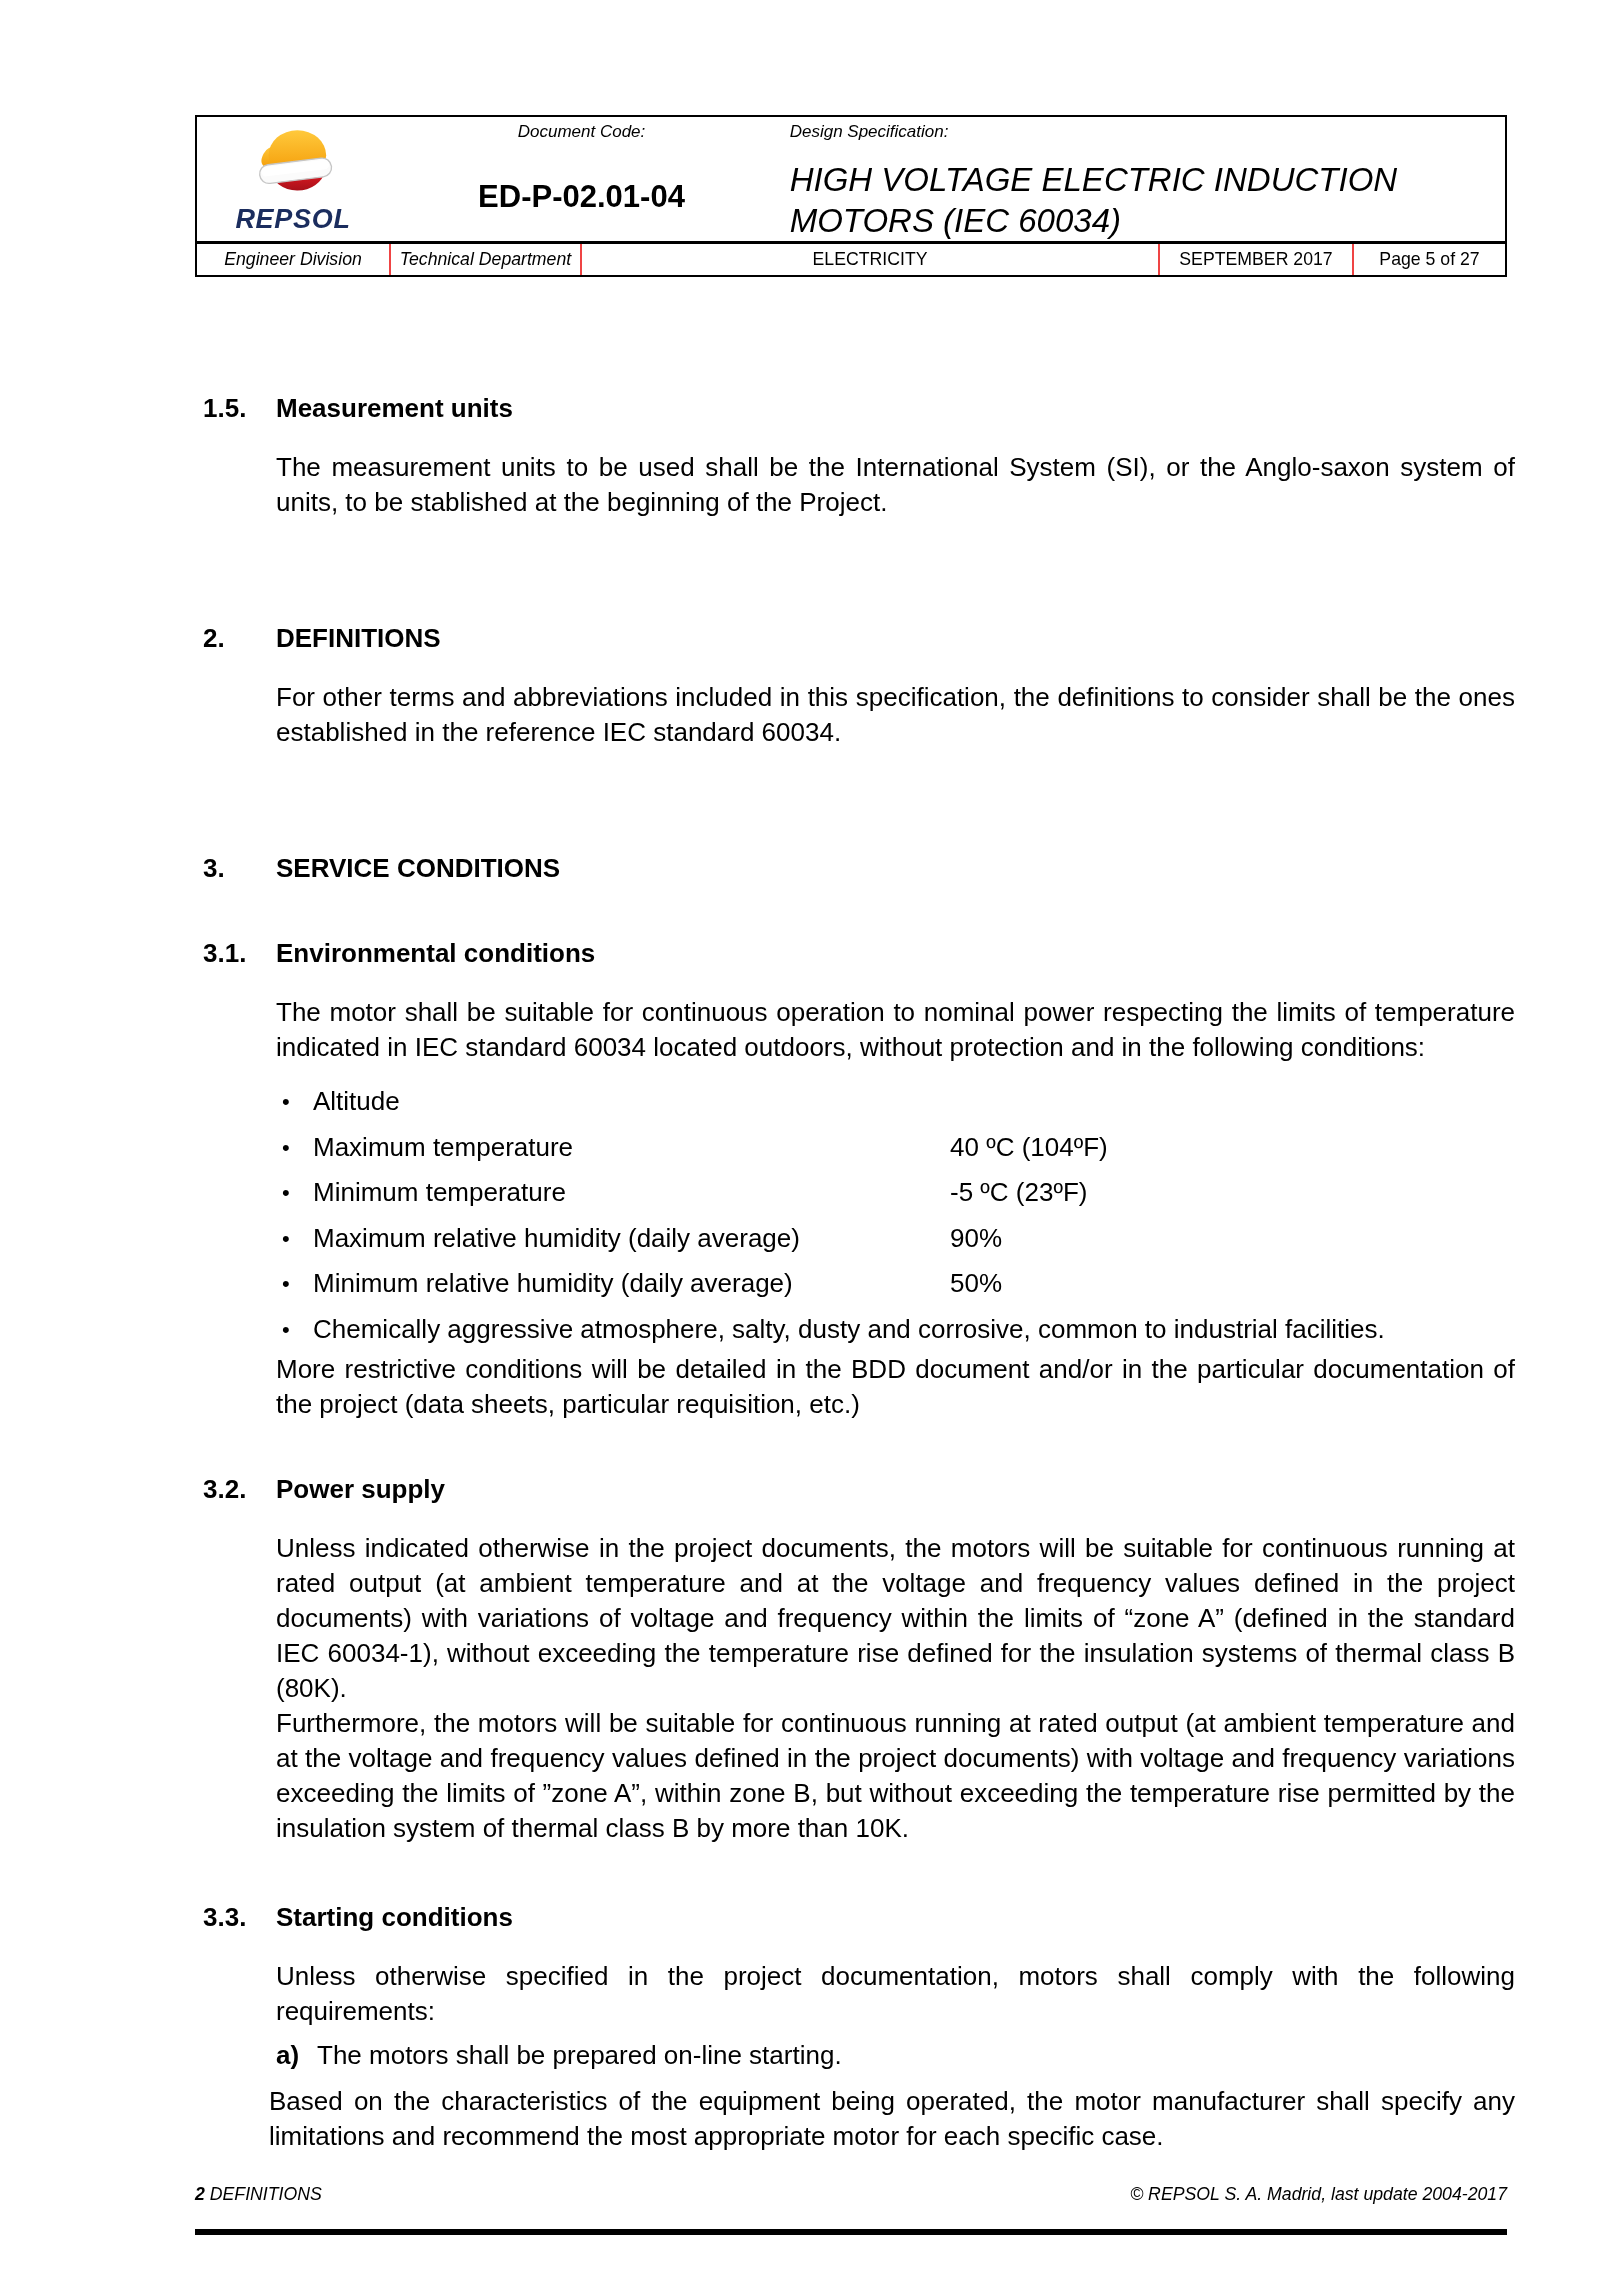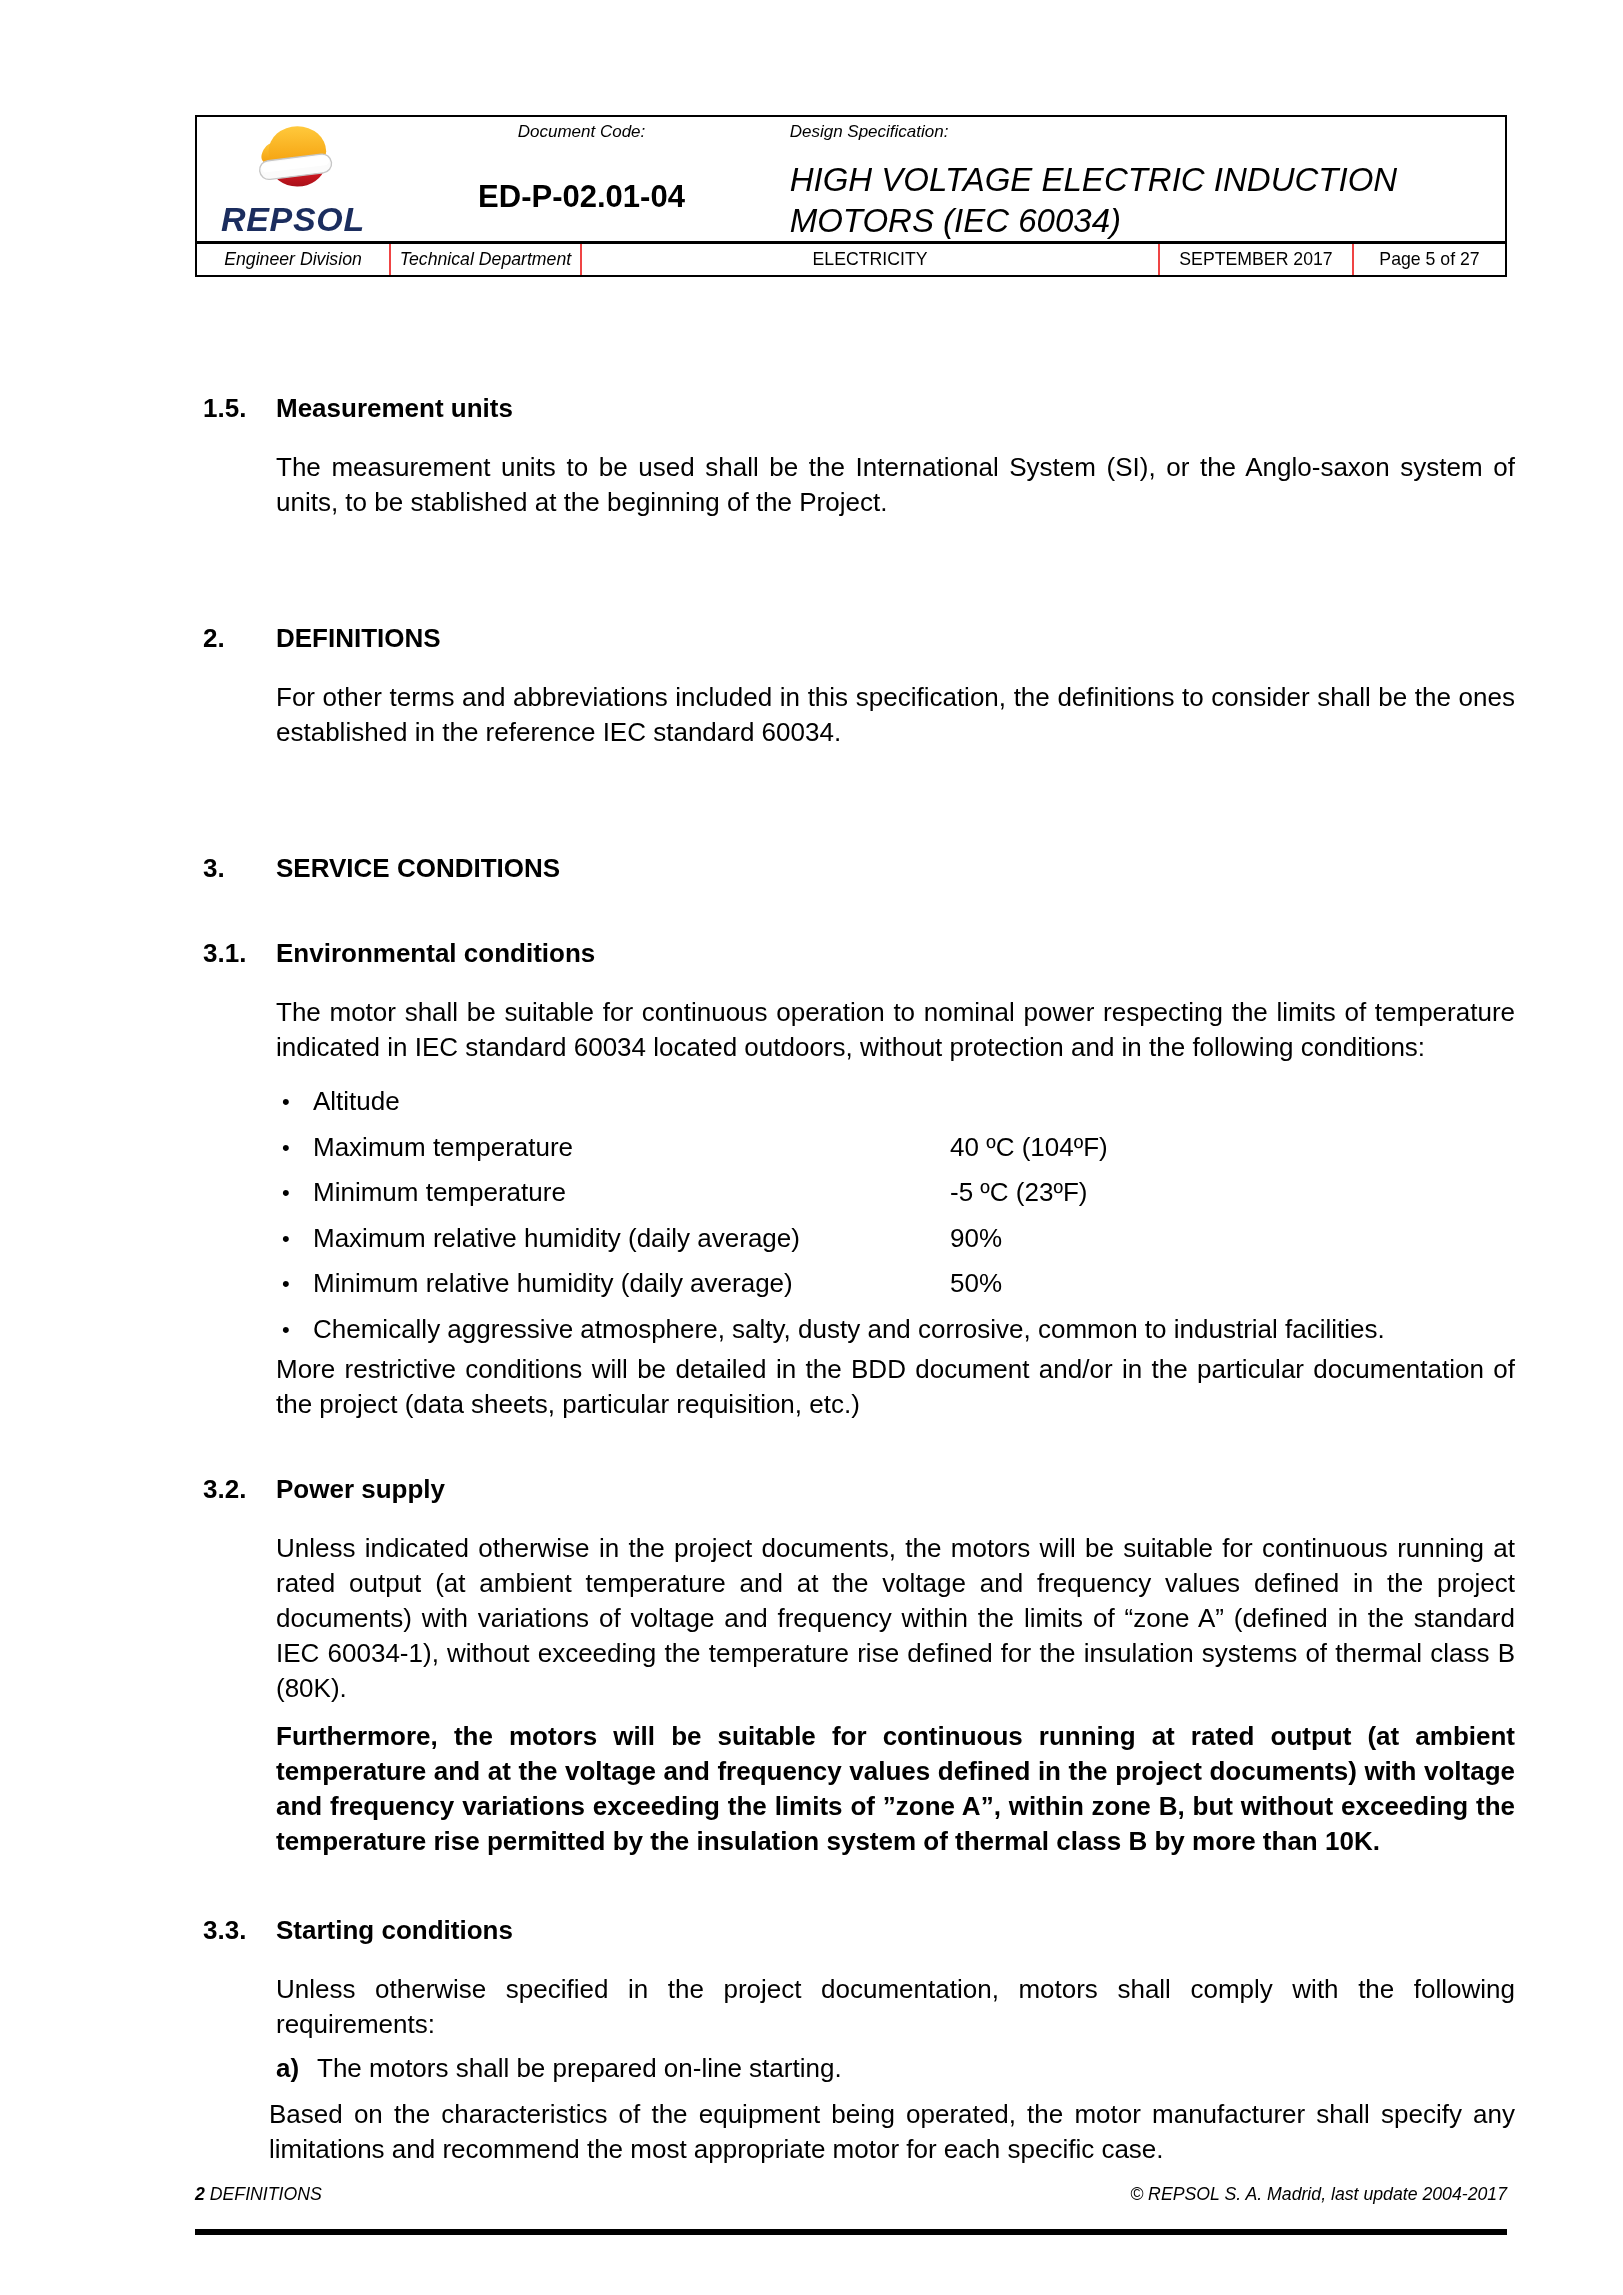--- a/index.html
+++ b/index.html
@@ -13,21 +13,21 @@
     margin:0 auto;
   }
   
   .header-table{
     position:absolute;left:195px;top:115px;width:1312px;
     box-sizing:border-box;border:2.6px solid #000;background:#fff;
   }
   .header-top{height:124px;display:flex;}
   .zone-logo{width:192px;display:flex;flex-direction:column;align-items:center;justify-content:center;}
   .brand-word{
-    font-weight:bold;font-style:italic;font-size:34px;letter-spacing:0.7px;
+    font-weight:bold;font-style:italic;font-size:27px;letter-spacing:0.7px;
     color:#1b2d5e;margin-top:1.3px;
   }
   .zone-code{width:385px;display:flex;flex-direction:column;align-items:center;box-sizing:border-box;}
   .small-label{font-style:italic;font-size:17px;line-height:19.6px;}
   .code-label{margin-top:5.2px;}
   .code-value{font-weight:bold;font-size:31px;margin-top:37px;}
   .zone-design{flex:1;box-sizing:border-box;padding-left:15.7px;}
   .design-label{margin-top:5.2px;}
   .design-title{font-style:italic;font-size:33px;line-height:41px;margin-top:17px;}
   .header-bottom{
@@ -57,21 +57,21 @@
   .m-sec-mid{margin-top:50px;}
   .bullets{margin-left:79px;margin-top:19px;}
   .b-row{display:flex;margin-top:10.5px;}
   .b-row:first-child{margin-top:0;}
   .b-dot{width:31px;flex:none;font-size:22px;}
   .b-label{width:637px;flex:none;}
   .b-label.wide{width:auto;flex:1;}
   .b-value{flex:1;}
   .note{margin-top:5.2px;}
   .m-32p1{margin-top:24px;}
-  .m-32p2{margin-top:13px;font-weight:bold;}
+  .m-32p2{}
   .m-33{margin-top:54px;}
   .item-a{margin-left:73px;margin-top:9.8px;display:flex;}
   .a-num{width:41px;flex:none;font-weight:bold;}
   .sub-para{margin-left:66px;margin-top:11px;text-align:justify;}
   
   .footer-text{
     position:absolute;left:195px;top:2184px;width:1312px;
     display:flex;justify-content:space-between;
     font-size:17.7px;font-style:italic;
   }

